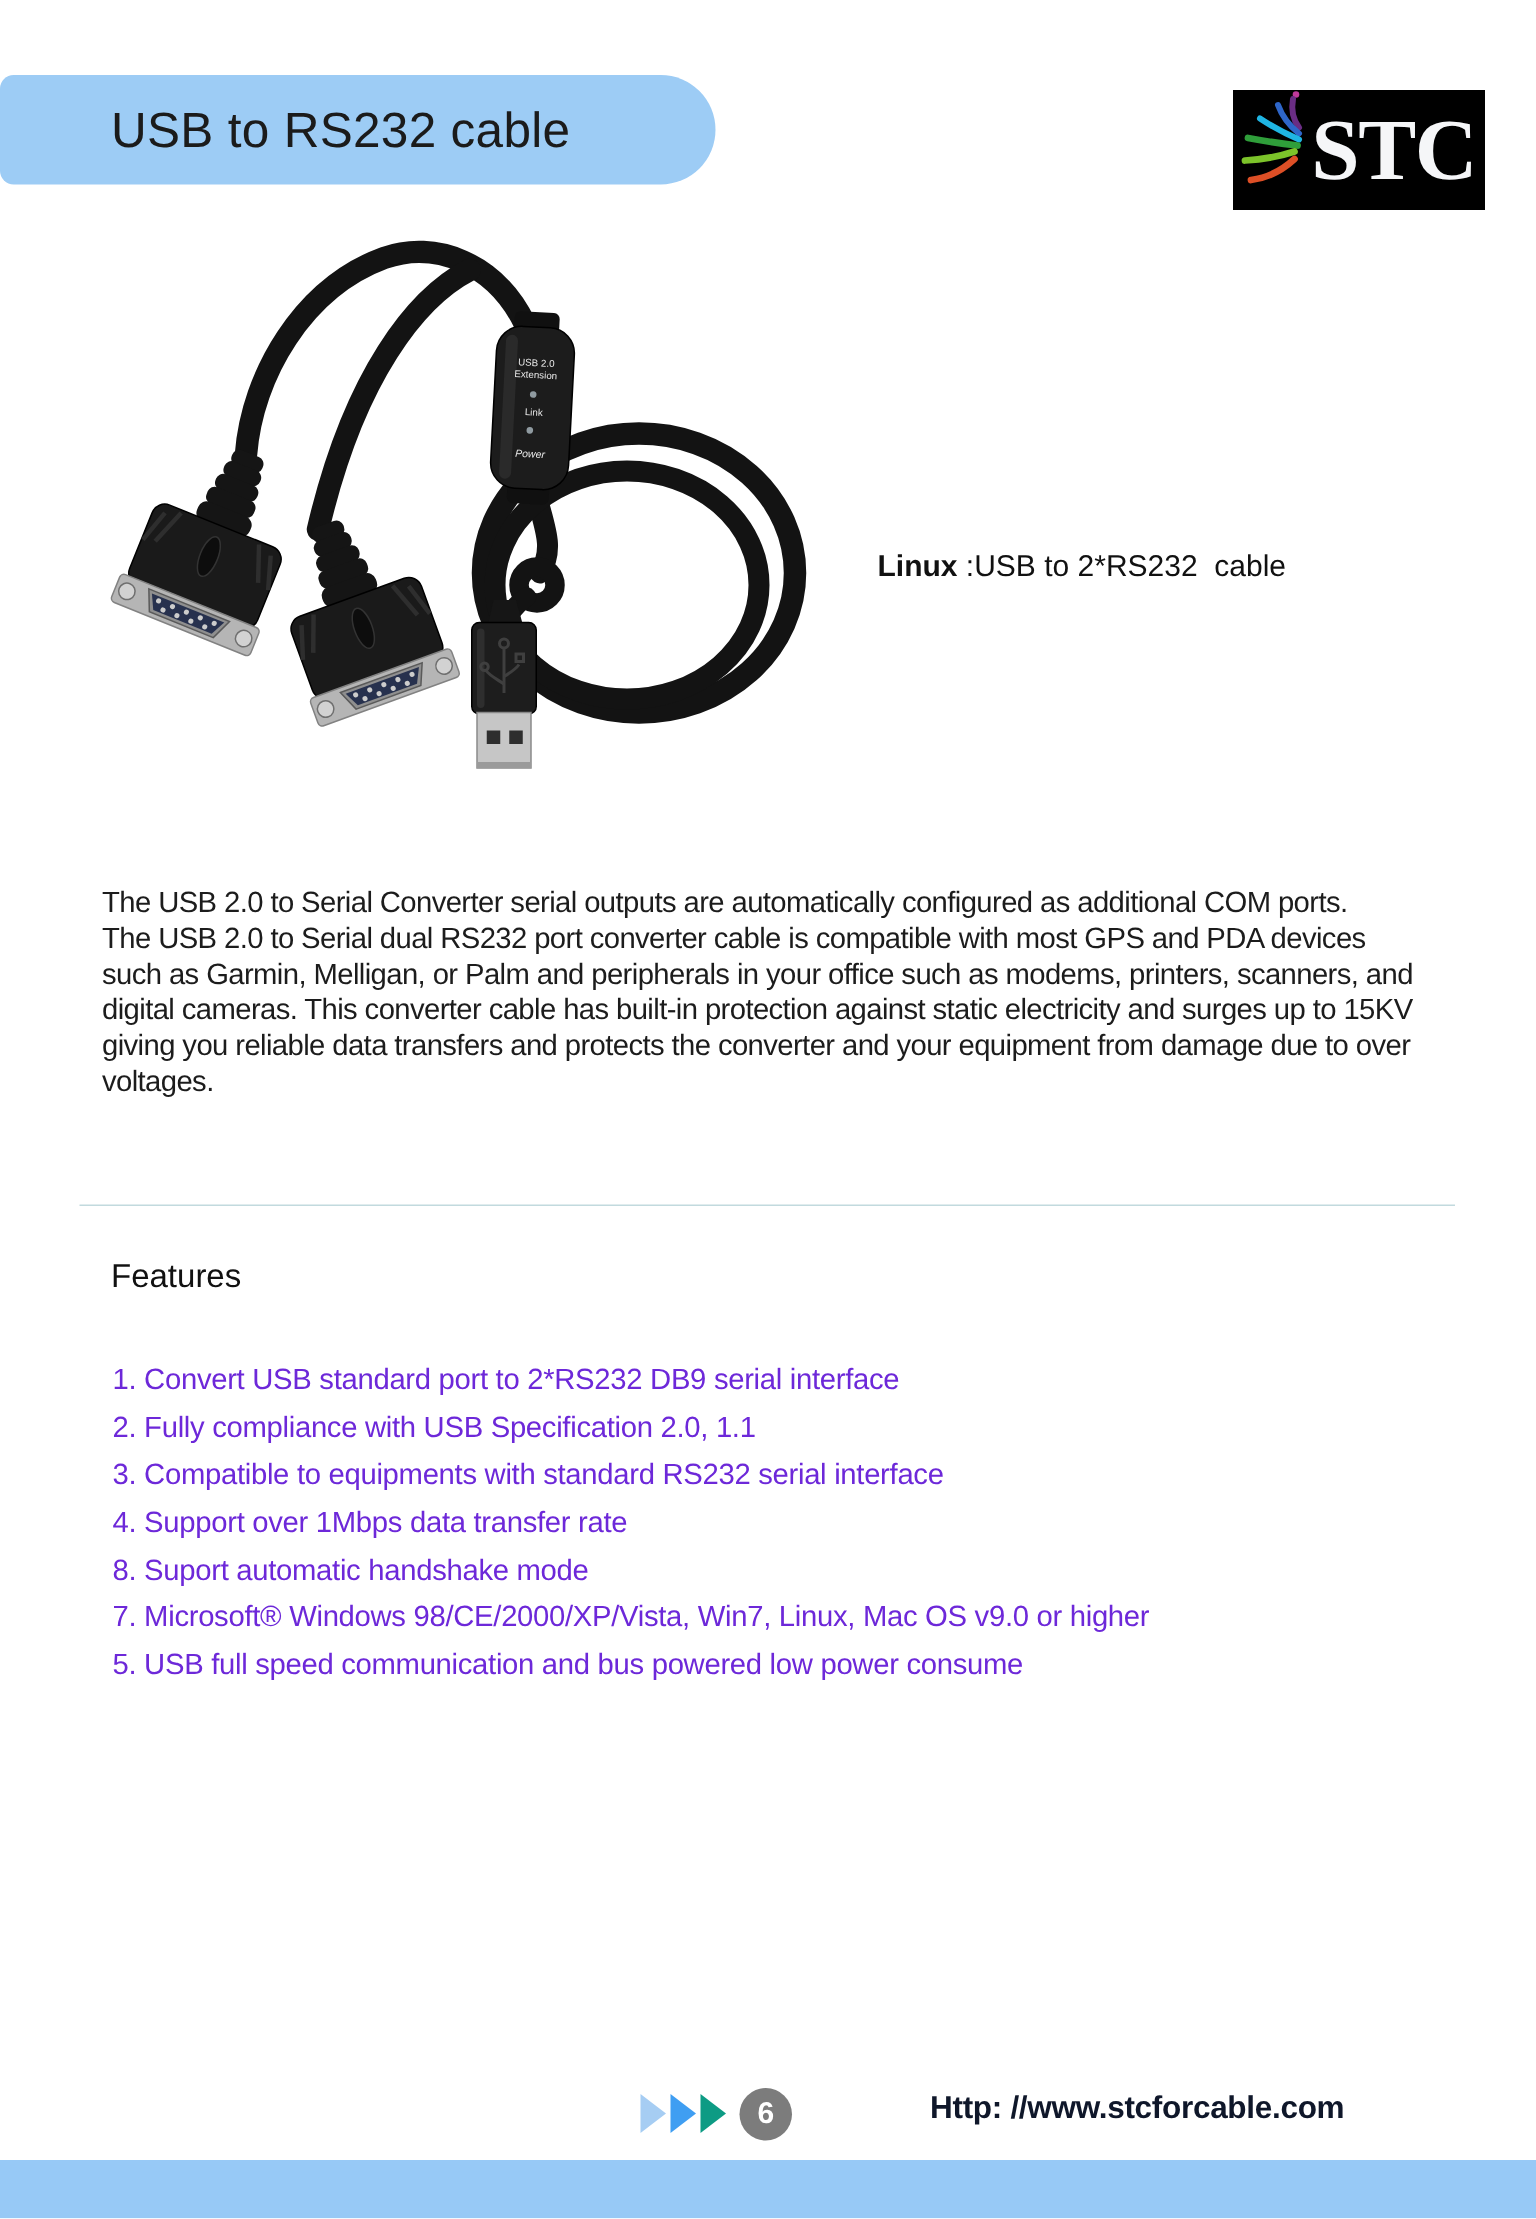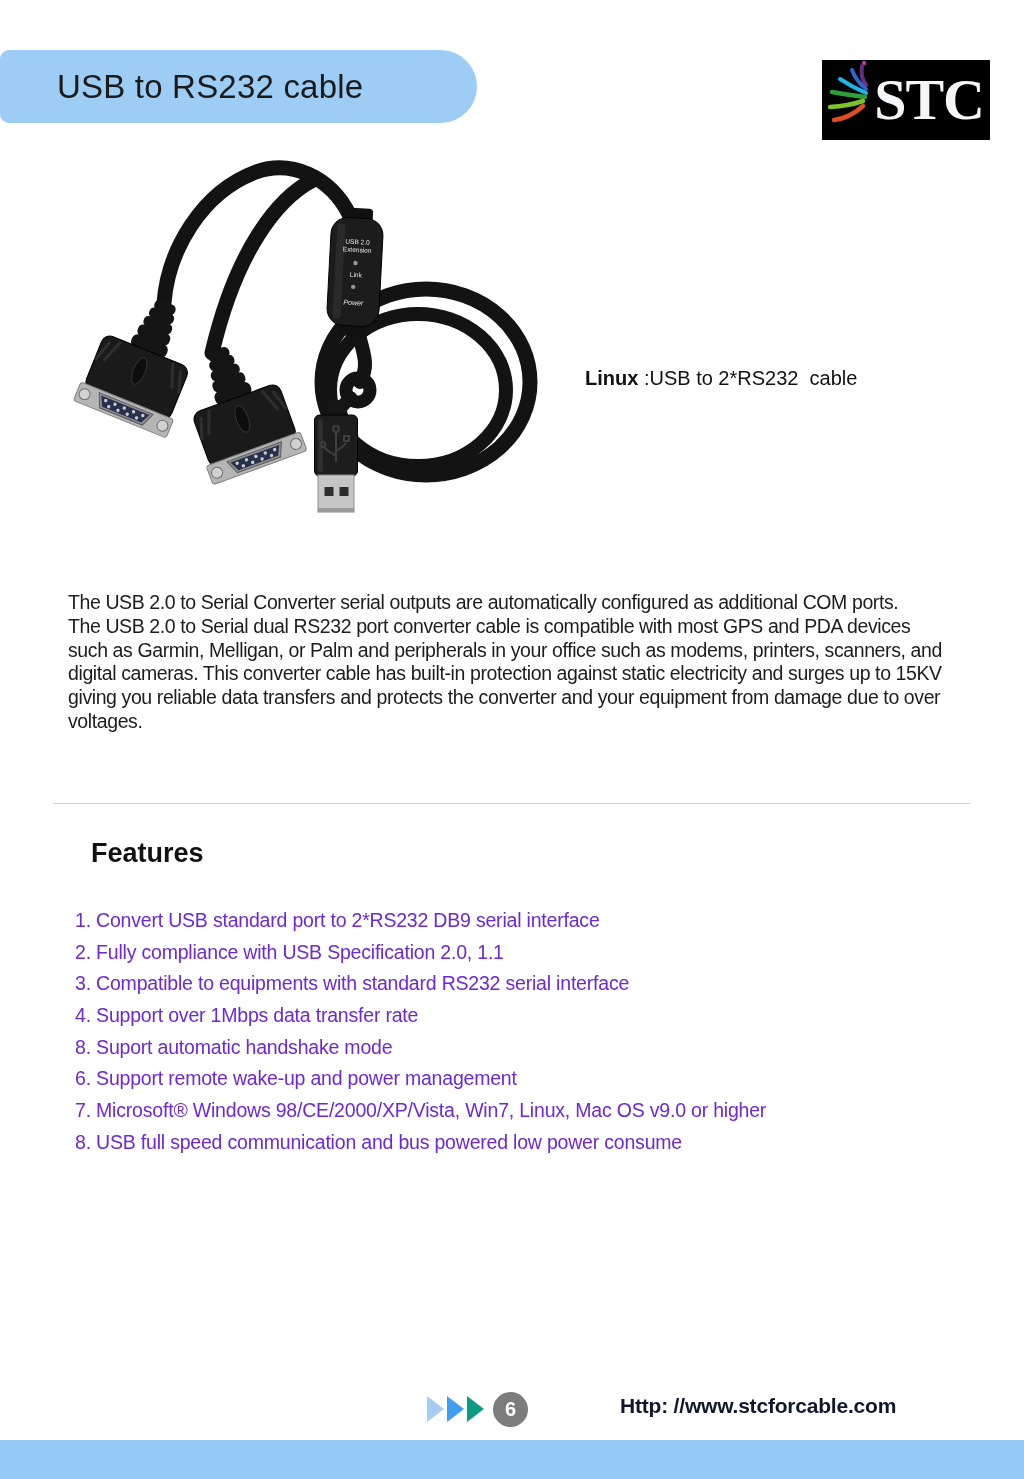--- a/index.html
+++ b/index.html
@@ -5,21 +5,21 @@
   html,body { margin:0; padding:0; background:#ffffff; }
   body { font-family: "Liberation Sans", sans-serif; }
   .page {
     position:relative; width:1024px; height:1479px;
     background:#ffffff; overflow:hidden;
   }
   
   .banner {
     position:absolute; left:0; top:50px; width:477px; height:73px;
     background:#9dccf5; border-radius:10px 40px 40px 10px;
-    display:flex; align-items:center; padding-left:57px; box-sizing:border-box;
+    display:flex; align-items:center; padding-left:74px; box-sizing:border-box;
   }
   .banner-title { font-size:33px; color:#1b1b1b; letter-spacing:0.2px; }
   .logo {
     position:absolute; left:822px; top:60px; width:168px; height:80px;
     background:#000000; display:flex; align-items:center; justify-content:flex-end;
   }
   .logo-text {
     font-family:"Liberation Serif", serif; font-weight:bold; color:#f5f6f8;
     font-size:58px; line-height:1; padding-right:6px; letter-spacing:-1px;
   }
@@ -32,21 +32,21 @@
   .item-value { white-space:pre; }
   
   .description {
     position:absolute; left:68px; top:567px; width:950px;
     font-size:19.5px; line-height:23.8px; color:#1c1c1c;
     letter-spacing:-0.4px; white-space:pre;margin-top:24px;
   }
   
   .divider { position:absolute; left:53px; top:803px; width:917px; height:1px; background:#c2dade; }
   
-  .features-heading { position:absolute; left:91px; top:838px; font-size:27px; font-weight:bold; color:#111; }
+  .features-heading { position:absolute; left:74px; top:838px; font-size:22px; font-weight:normal; color:#111; }
   .features-list { position:absolute; left:75px; top:905px; width:900px; }
   .feature-item {
     font-size:19.5px; color:#6d28d9; line-height:31.7px; height:31.7px;
     letter-spacing:-0.2px; white-space:pre;
   }
   
   .footer-arrows { position:absolute; left:427px; top:1396px; display:flex; align-items:center; }
   .tri { width:0; height:0; border-top:13px solid transparent; border-bottom:13px solid transparent; margin-right:3px; }
   .tri-1 { border-left:17px solid #a6cdf3; }
   .tri-2 { border-left:17px solid #3f9ef2; }
@@ -190,23 +190,22 @@
 
   <div class="divider"></div>
 
   <div class="features-heading">Features</div>
   <div class="features-list">
     <div class="feature-item">1. Convert USB standard port to 2*RS232 DB9 serial interface</div>
     <div class="feature-item">2. Fully compliance with USB Specification 2.0, 1.1</div>
     <div class="feature-item">3. Compatible to equipments with standard RS232 serial interface</div>
     <div class="feature-item">4. Support over 1Mbps data transfer rate</div>
     <div class="feature-item">8. Suport automatic handshake mode</div>
-    <div class="feature-item">6. Support remote wake-up and power management</div>
     <div class="feature-item">7. Microsoft® Windows 98/CE/2000/XP/Vista, Win7, Linux, Mac OS v9.0 or higher</div>
-    <div class="feature-item">8. USB full speed communication and bus powered low power consume</div>
+    <div class="feature-item">5. USB full speed communication and bus powered low power consume</div>
   </div>
 
   <div class="footer-arrows">
     <div class="tri tri-1"></div>
     <div class="tri tri-2"></div>
     <div class="tri tri-3"></div>
   </div>
   <div class="page-circle">
     <span>6</span>
   </div>

